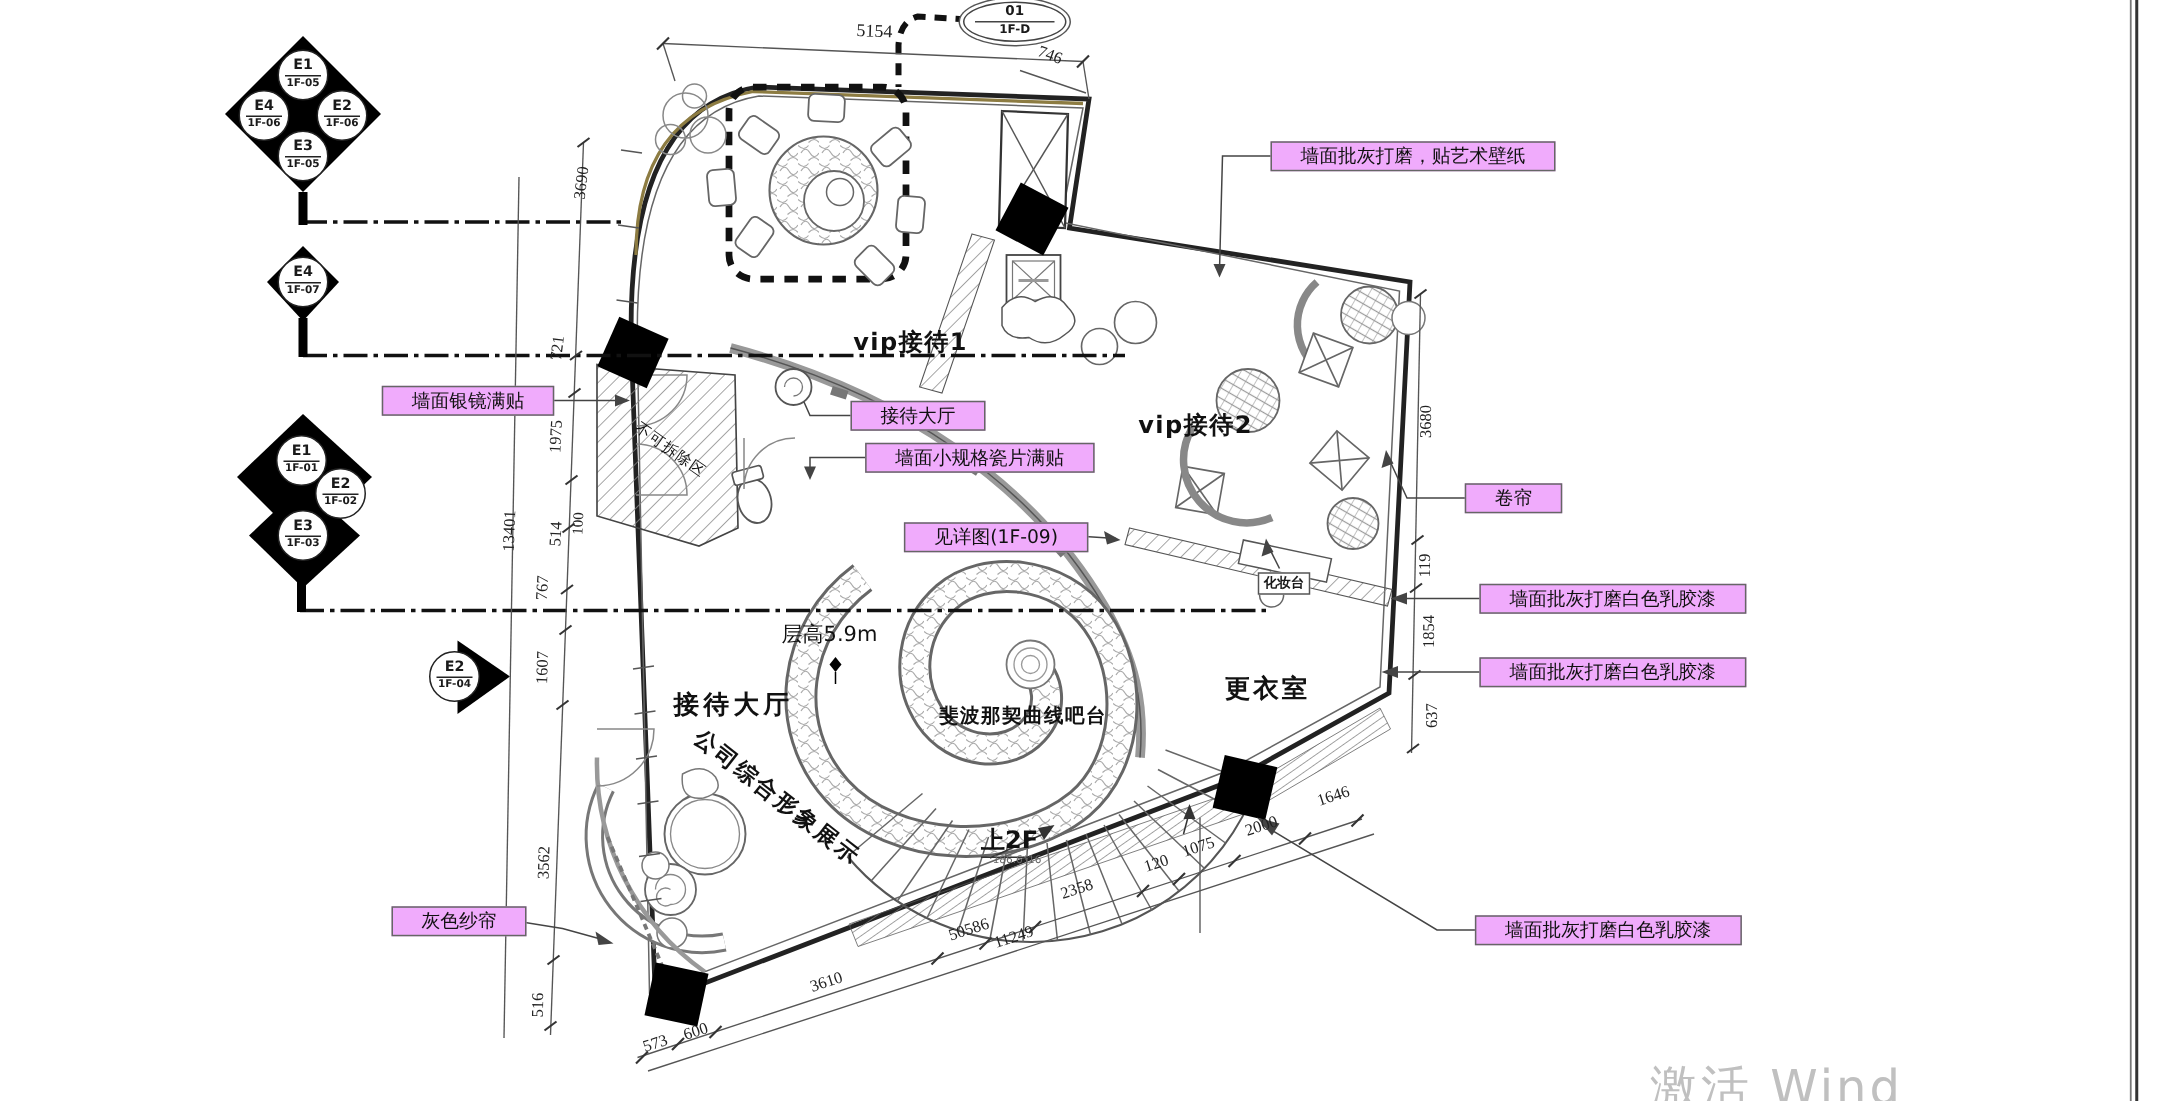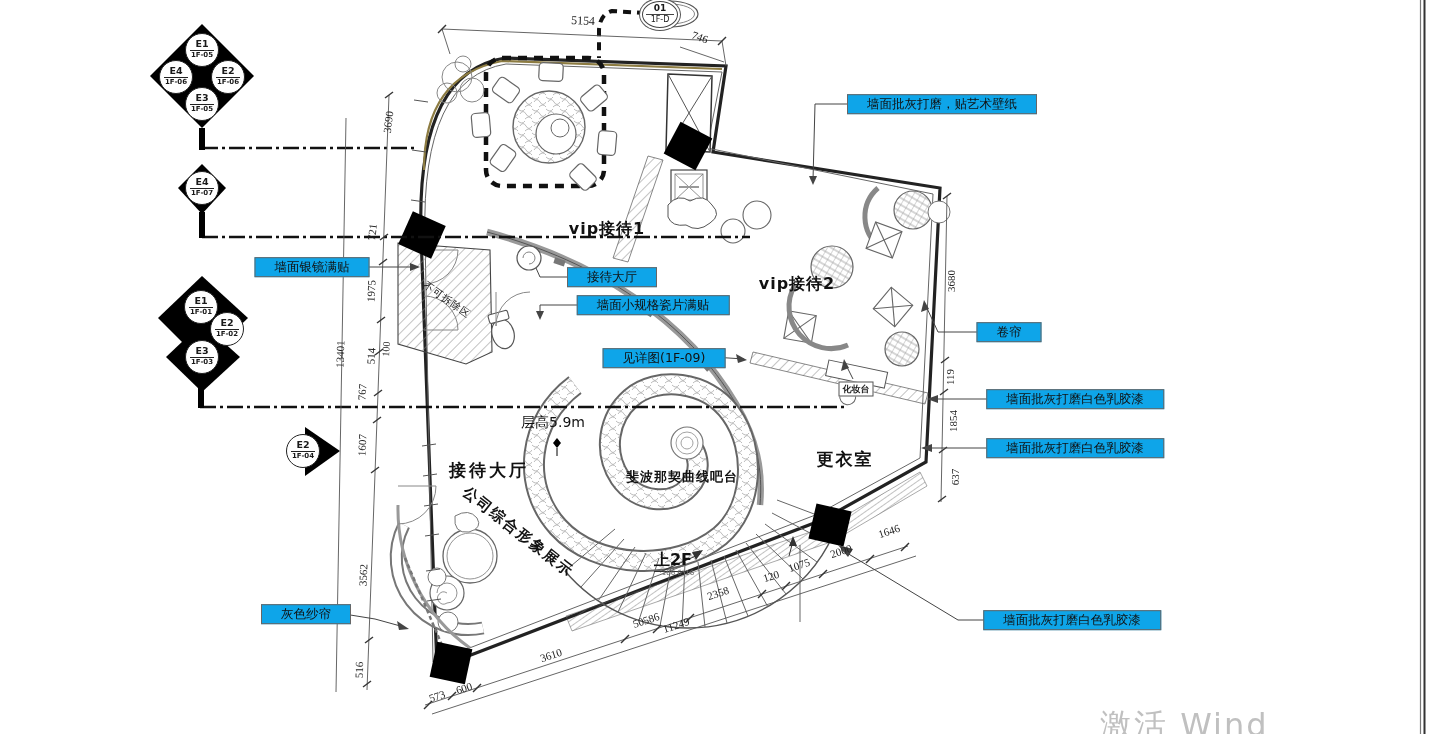--- a/index.html
+++ b/index.html
@@ -1,35 +1,35 @@
 <!DOCTYPE html>
 <html><head>
 <meta charset="utf-8">
 <style>
   html,body{margin:0;padding:0;background:#fff;}
   .canvas{position:relative;width:1452px;height:734px;background:#fff;overflow:hidden;
           font-family:"DejaVu Sans",sans-serif;color:#1a1a1a;}
   svg{position:absolute;left:0;top:0;}
   .lbl{position:absolute;transform:translate(-50%,-50%);white-space:nowrap;color:#111;}
   .room{font-weight:bold;letter-spacing:1px;}
-  .co{position:absolute;transform:translate(-50%,-50%);white-space:nowrap;background:#0ea5e9;
+  .co{position:absolute;transform:translate(-50%,-50%);white-space:nowrap;background:#f0abfc;
       border:1px solid #666;font-size:12.5px;line-height:1.25;padding:1px 19px;color:#111;}
   .dim{position:absolute;white-space:nowrap;font-family:"Liberation Serif",serif;
        font-size:11px;color:#222;}
   .mc{position:absolute;width:34px;height:34px;border:1.3px solid #222;border-radius:50%;
       background:#fff;display:flex;flex-direction:column;align-items:center;justify-content:center;
       box-sizing:border-box;z-index:3;}
   .mc .code{font-size:9.5px;font-weight:bold;line-height:1.15;border-bottom:1px solid #222;
             width:78%;text-align:center;}
   .mc .sheet{font-size:7px;font-weight:bold;line-height:1.3;}
-  .bubble{position:absolute;width:36px;height:27px;border:1px solid #444;border-radius:50%;
+  .bubble{position:absolute;width:69px;height:27px;border:1px solid #444;border-radius:50%;
           background:#fff;box-shadow:0 0 0 2px #fff,0 0 0 3px #555;display:flex;
           flex-direction:column;align-items:center;justify-content:center;box-sizing:border-box;z-index:3;}
   .bubble .code{font-size:9px;font-weight:bold;line-height:1.1;border-bottom:1px solid #444;width:80%;text-align:center;}
-  .bubble .sheet{font-size:8px;font-weight:normal;line-height:1.2;}
+  .bubble .sheet{font-size:8px;font-weight:bold;line-height:1.2;}
   .watermark{position:absolute;left:1100px;top:704px;font-size:32px;color:#c0c0c0;
              letter-spacing:2px;white-space:nowrap;}
   .tinybox{position:absolute;transform:translate(-50%,-50%);border:0.8px solid #555;background:#fff;
            font-size:9px;padding:0 3px;white-space:nowrap;}
 </style>
 </head>
 <body>
 
 <div class="canvas">
 

